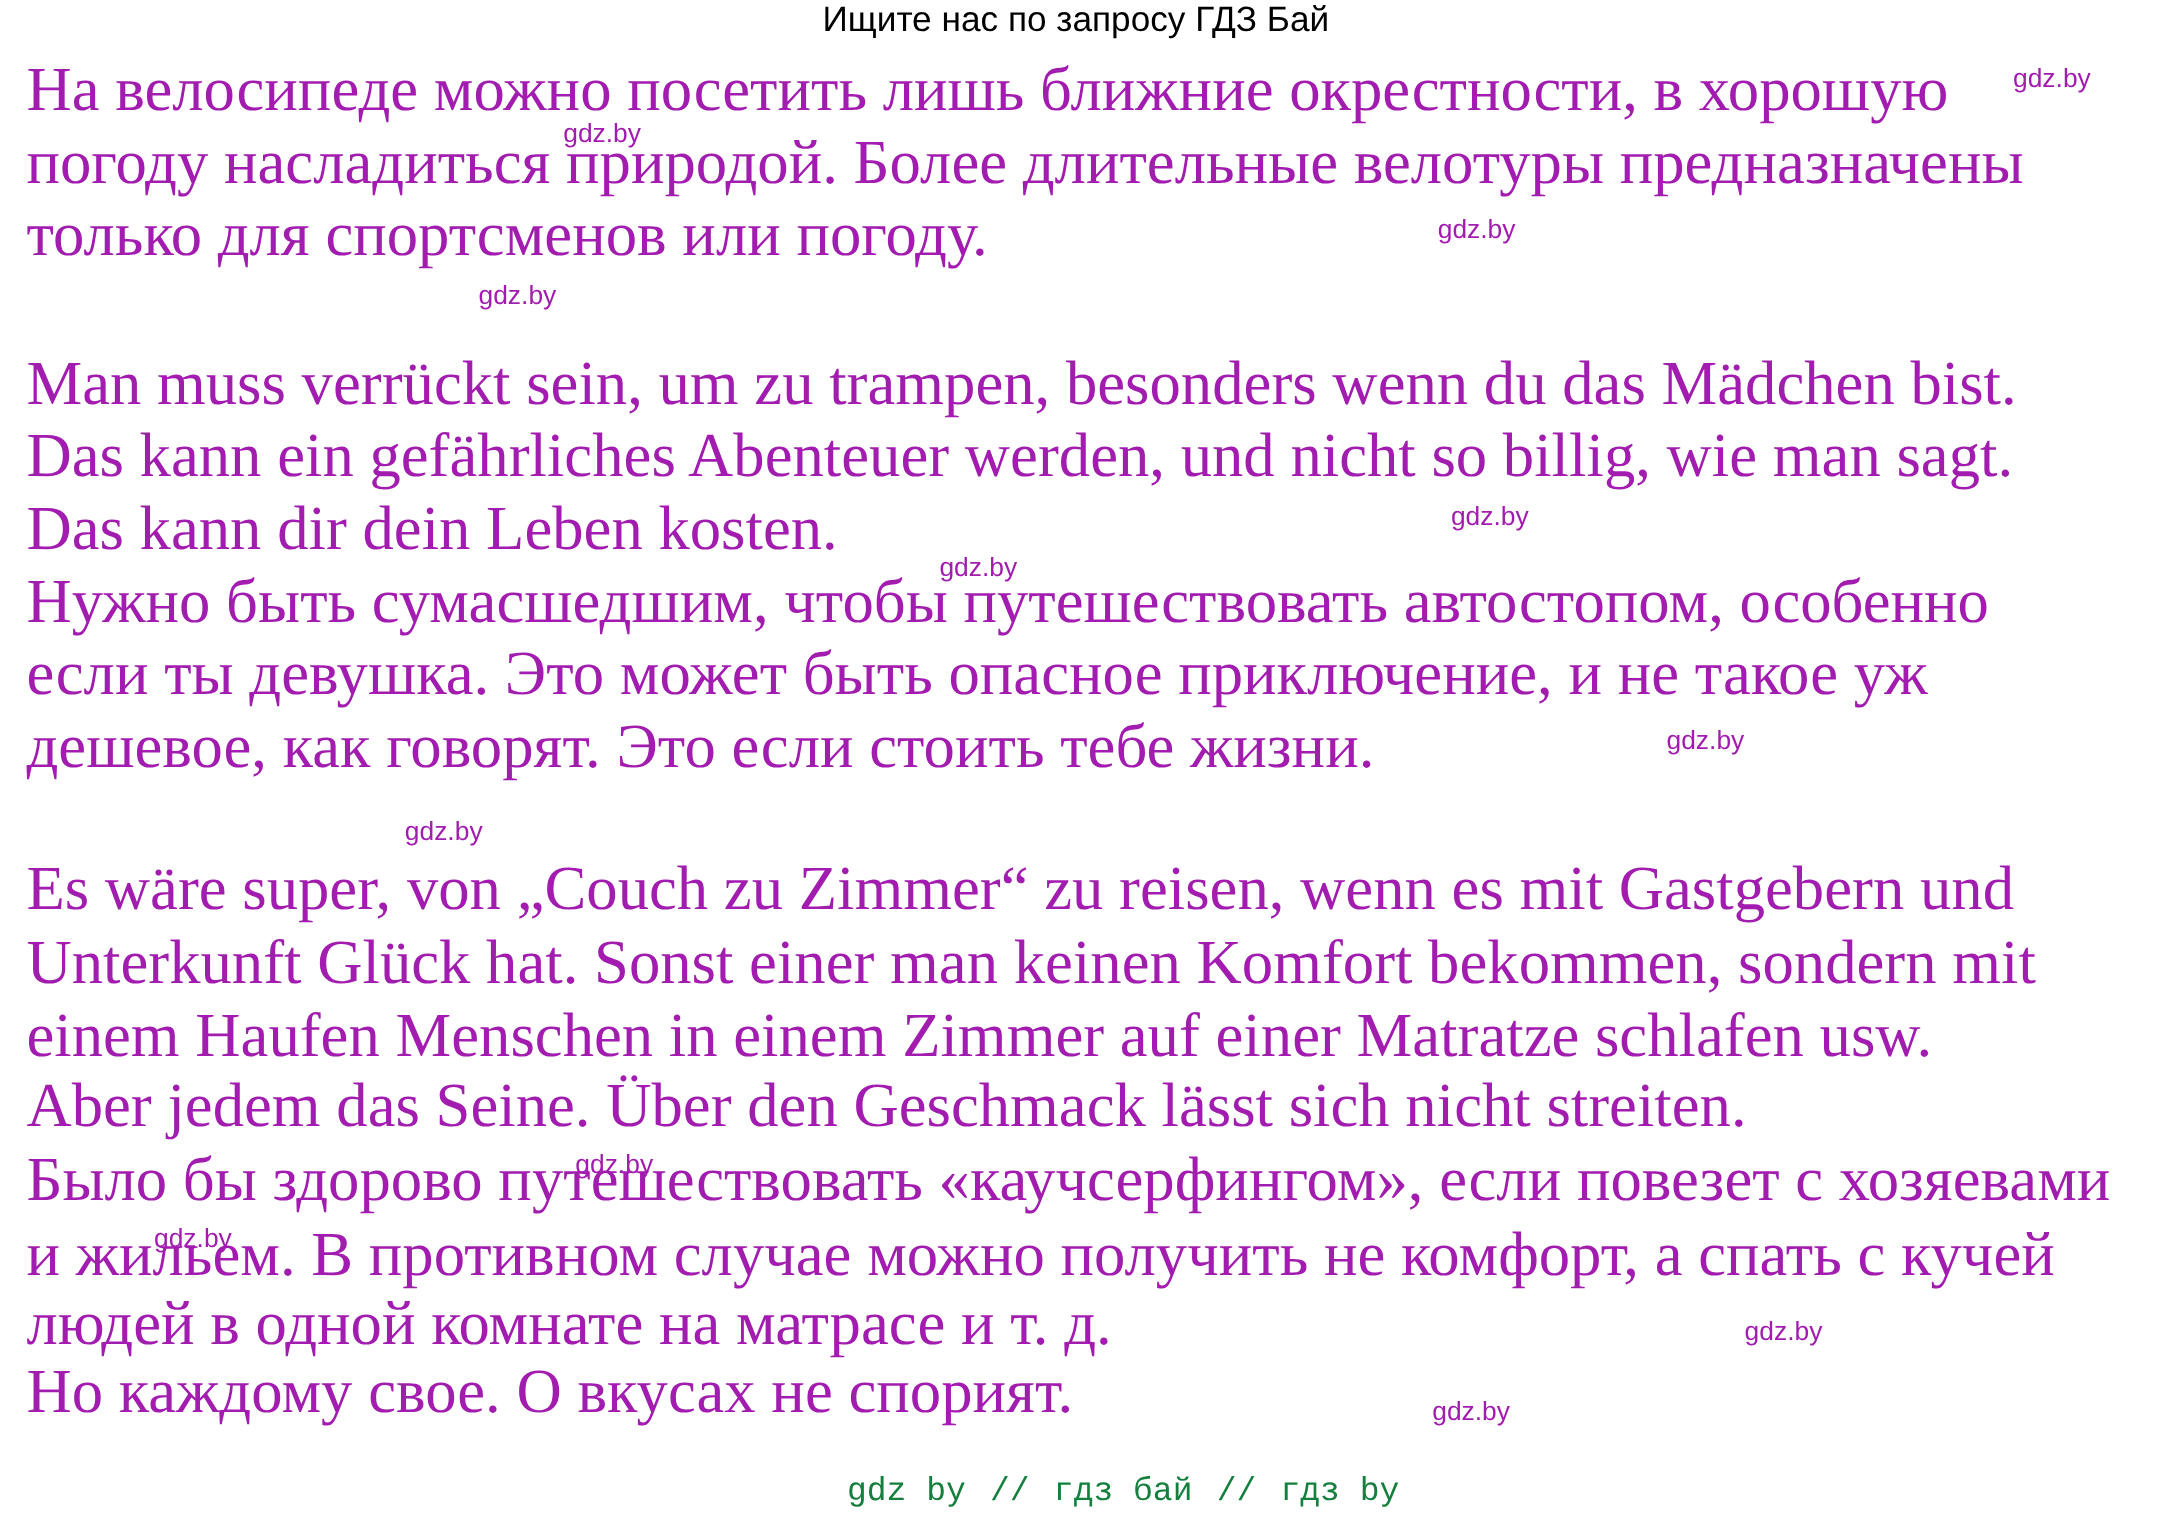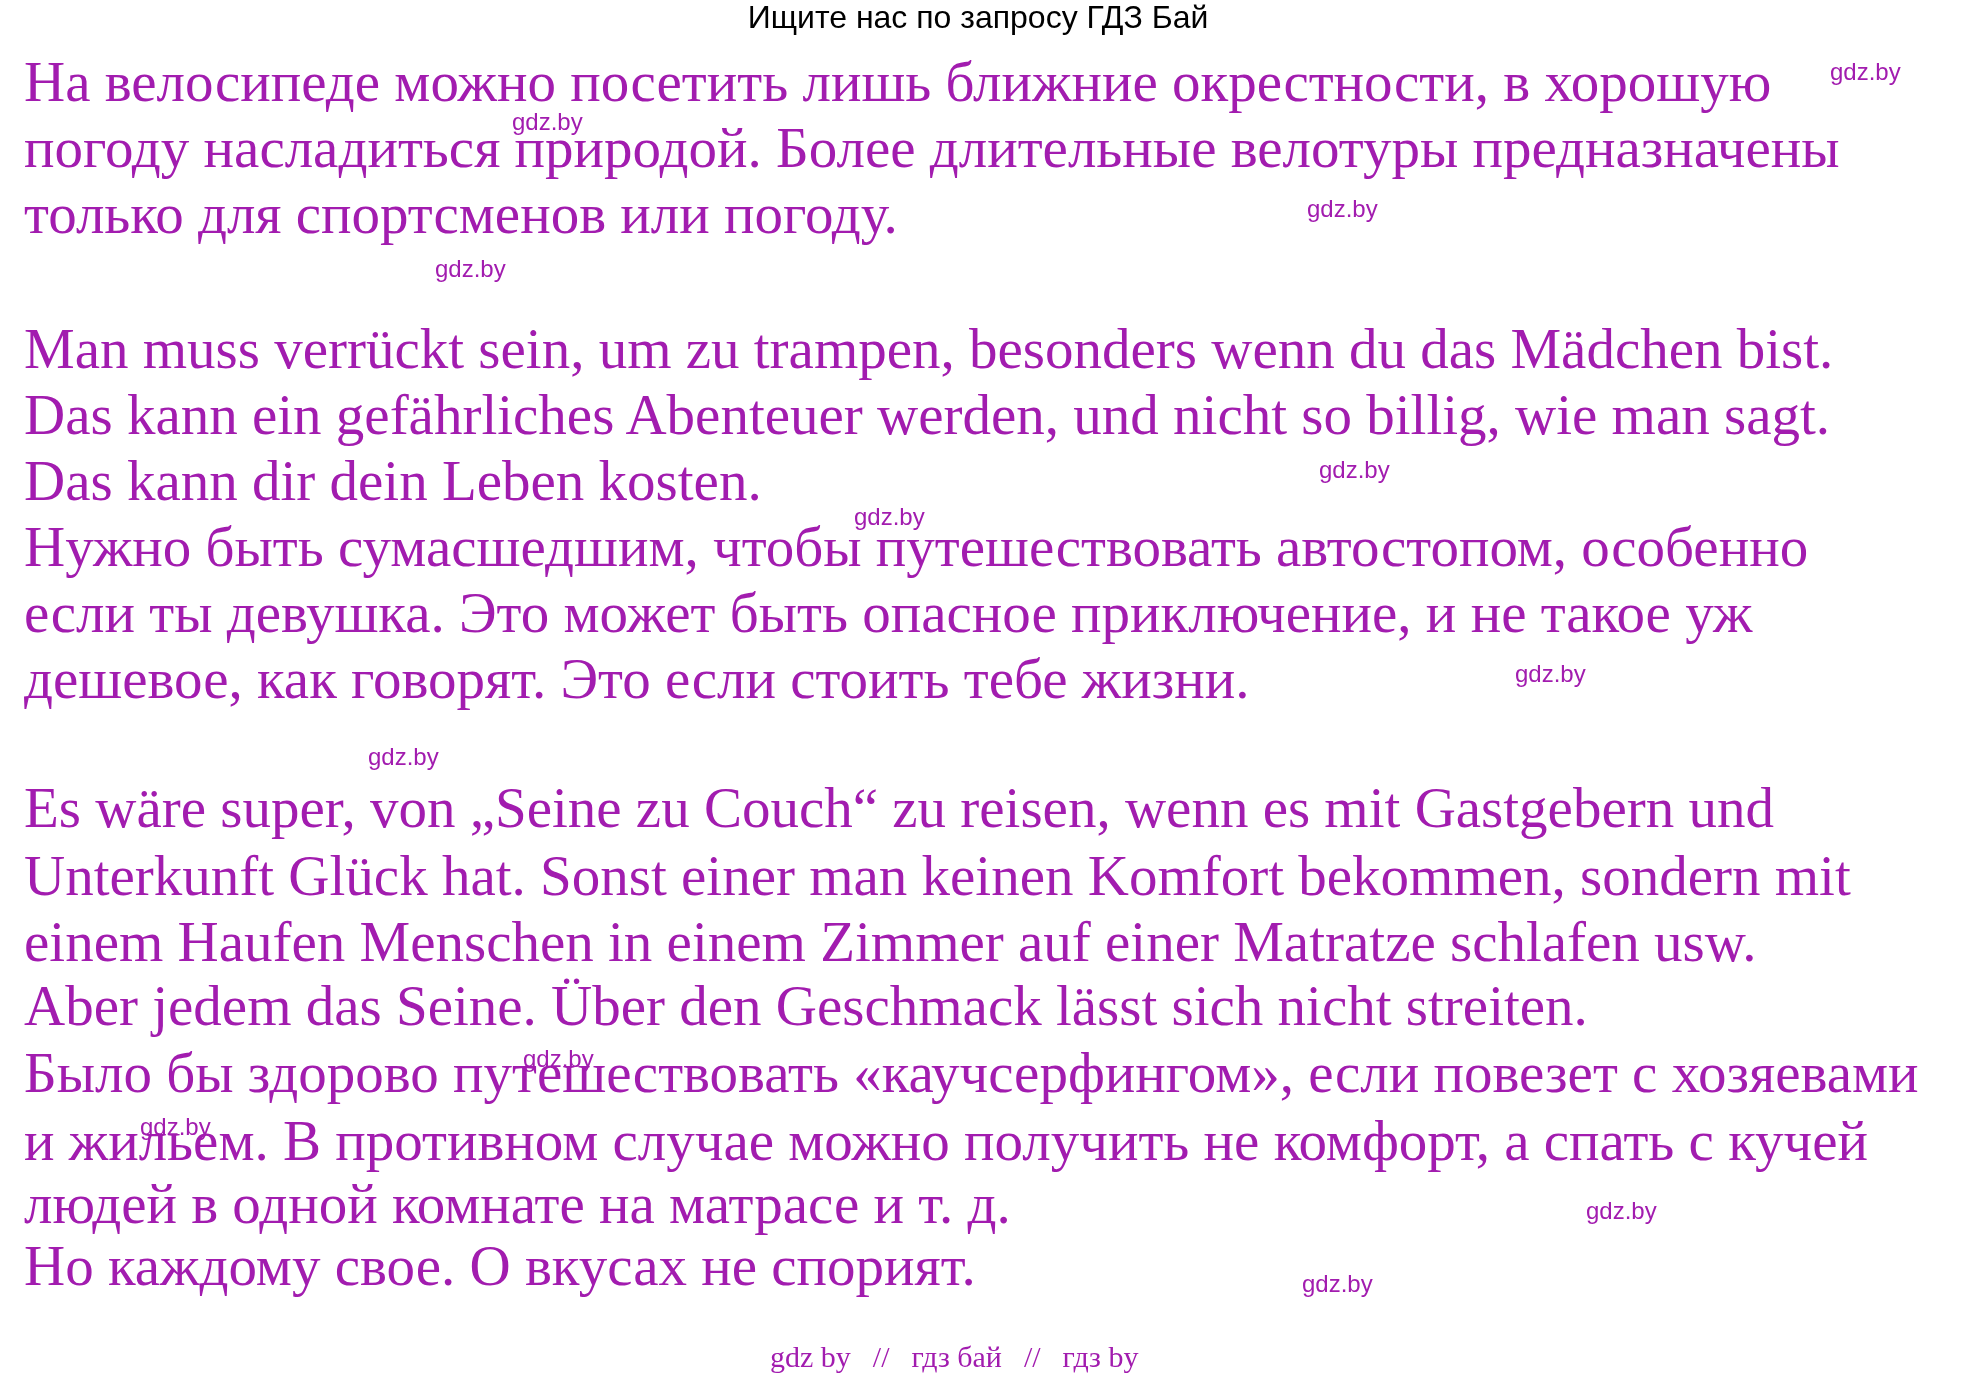--- a/index.html
+++ b/index.html
@@ -41,45 +41,45 @@
     line-height: 24px;
     color: #a21caf;
     white-space: nowrap;
   }
   .footer {
     position: absolute;
     left: 770px;
     top: 1342px;
     display: flex;
     gap: 22px;
-    font-family: Liberation Serif, serif;
+    font-family: Liberation Mono, monospace;
     font-size: 30px;
     line-height: 30px;
-    color: #a21caf;
+    color: #15803d;
     white-space: nowrap;
   }
 </style>
 </head>
 <body>
 
 <div class="header">Ищите нас по запросу ГДЗ Бай</div>
 
 <div class="line" style="top:49px">На велосипеде можно посетить лишь ближние окрестности, в хорошую</div>
 <div class="line" style="top:115px">погоду насладиться природой. Более длительные велотуры предназначены</div>
 <div class="line" style="top:181px">только для спортсменов или погоду.</div>
 
 <div class="line" style="top:316px">Man muss verrückt sein, um zu trampen, besonders wenn du das Mädchen bist.</div>
 <div class="line" style="top:382px">Das kann ein gefährliches Abenteuer werden, und nicht so billig, wie man sagt.</div>
 <div class="line" style="top:448px">Das kann dir dein Leben kosten.</div>
 
 <div class="line" style="top:514px">Нужно быть сумасшедшим, чтобы путешествовать автостопом, особенно</div>
 <div class="line" style="top:580px">если ты девушка. Это может быть опасное приключение, и не такое уж</div>
 <div class="line" style="top:646px">дешевое, как говорят. Это если стоить тебе жизни.</div>
 
-<div class="line" style="top:775px">Es wäre super, von „Seine zu Couch“ zu reisen, wenn es mit Gastgebern und</div>
+<div class="line" style="top:775px">Es wäre super, von „Couch zu Zimmer“ zu reisen, wenn es mit Gastgebern und</div>
 <div class="line" style="top:843px">Unterkunft Glück hat. Sonst einer man keinen Komfort bekommen, sondern mit</div>
 <div class="line" style="top:909px">einem Haufen Menschen in einem Zimmer auf einer Matratze schlafen usw.</div>
 <div class="line" style="top:973px">Aber jedem das Seine. Über den Geschmack lässt sich nicht streiten.</div>
 
 <div class="line" style="top:1040px">Было бы здорово путешествовать «каучсерфингом», если повезет с хозяевами</div>
 <div class="line" style="top:1108px">и жильем. В противном случае можно получить не комфорт, а спать с кучей</div>
 <div class="line" style="top:1171px">людей в одной комнате на матрасе и т. д.</div>
 <div class="line" style="top:1233px">Но каждому свое. О вкусах не спорият.</div>
 
 <div class="wm" style="left:1830px; top:60px">gdz.by</div>

